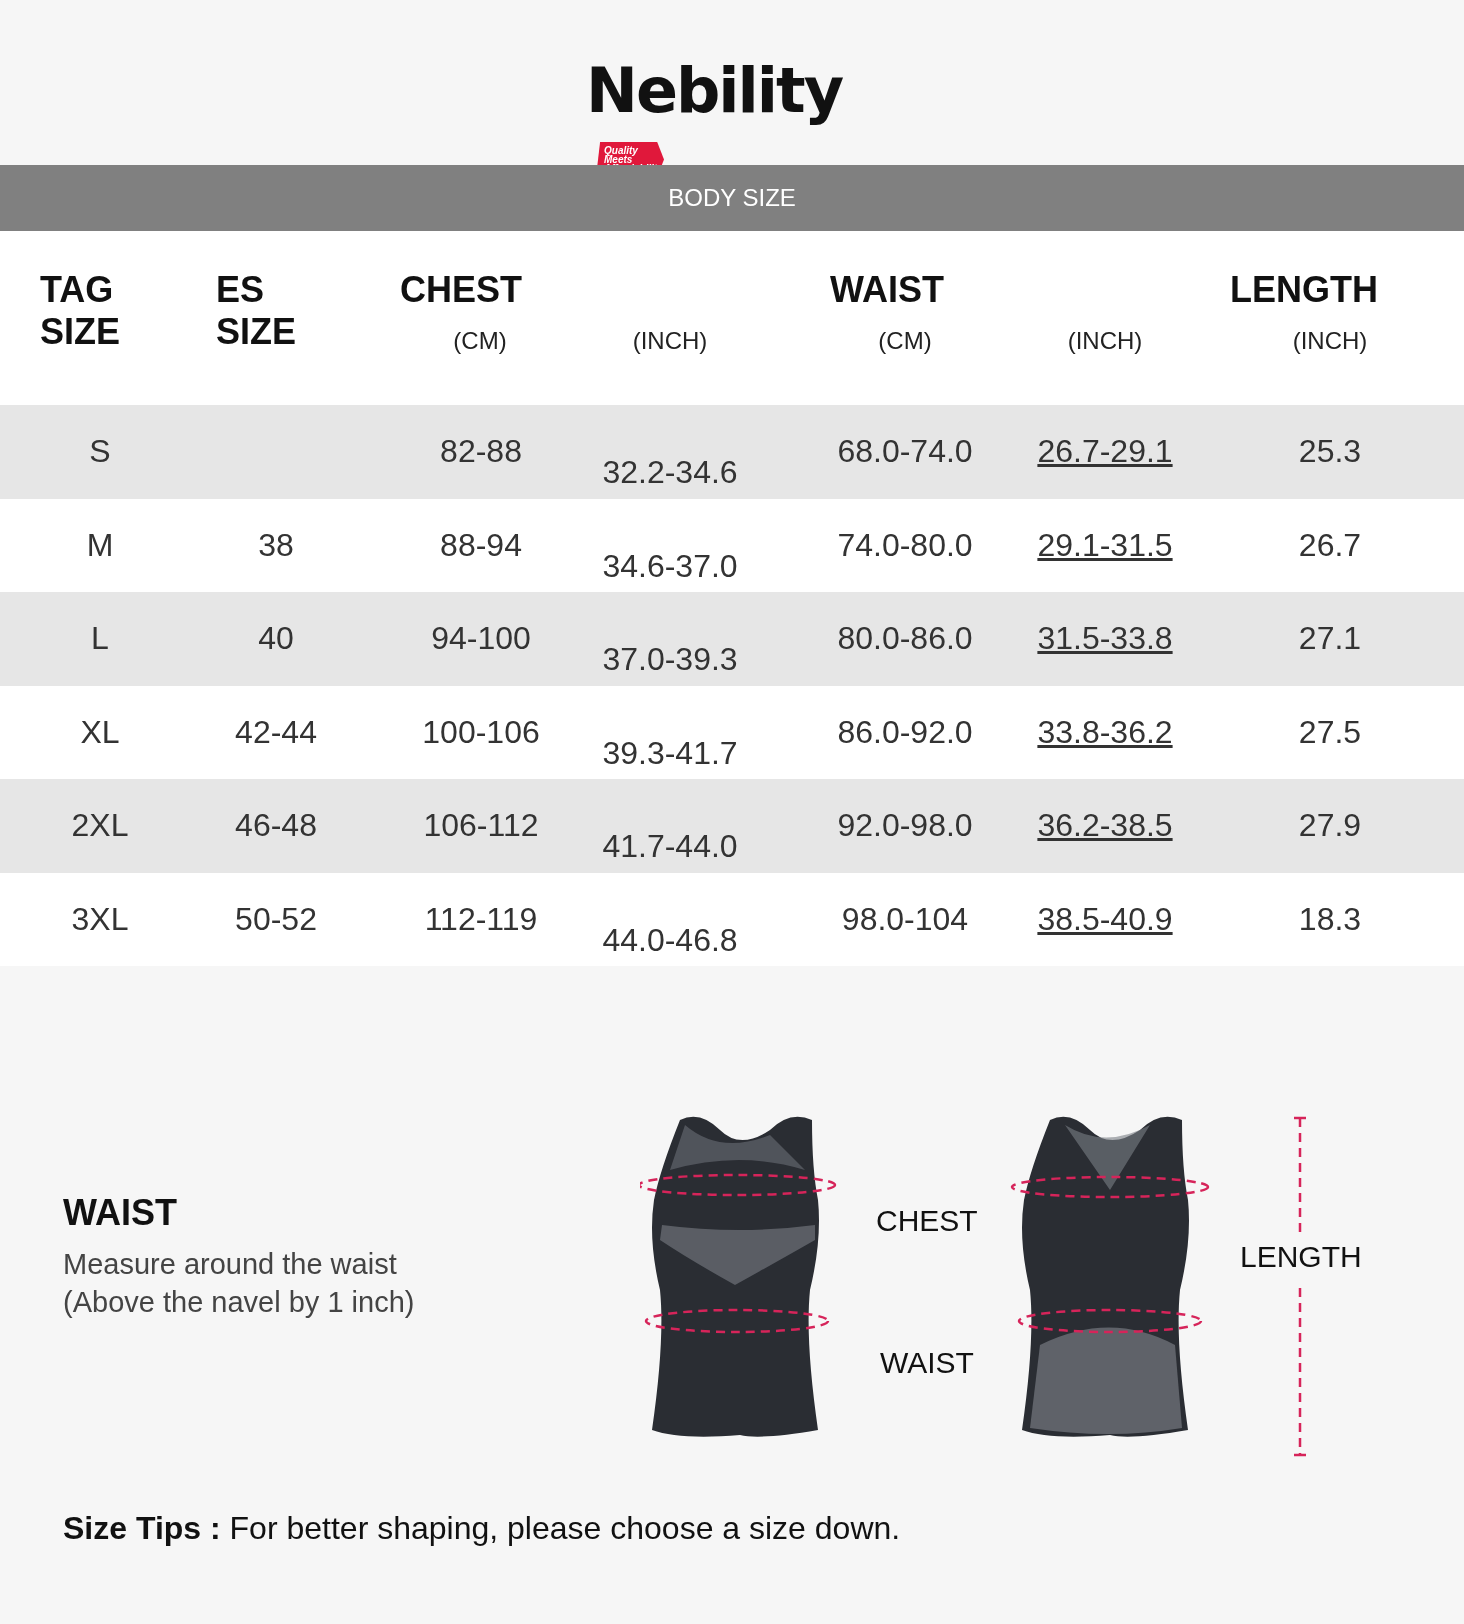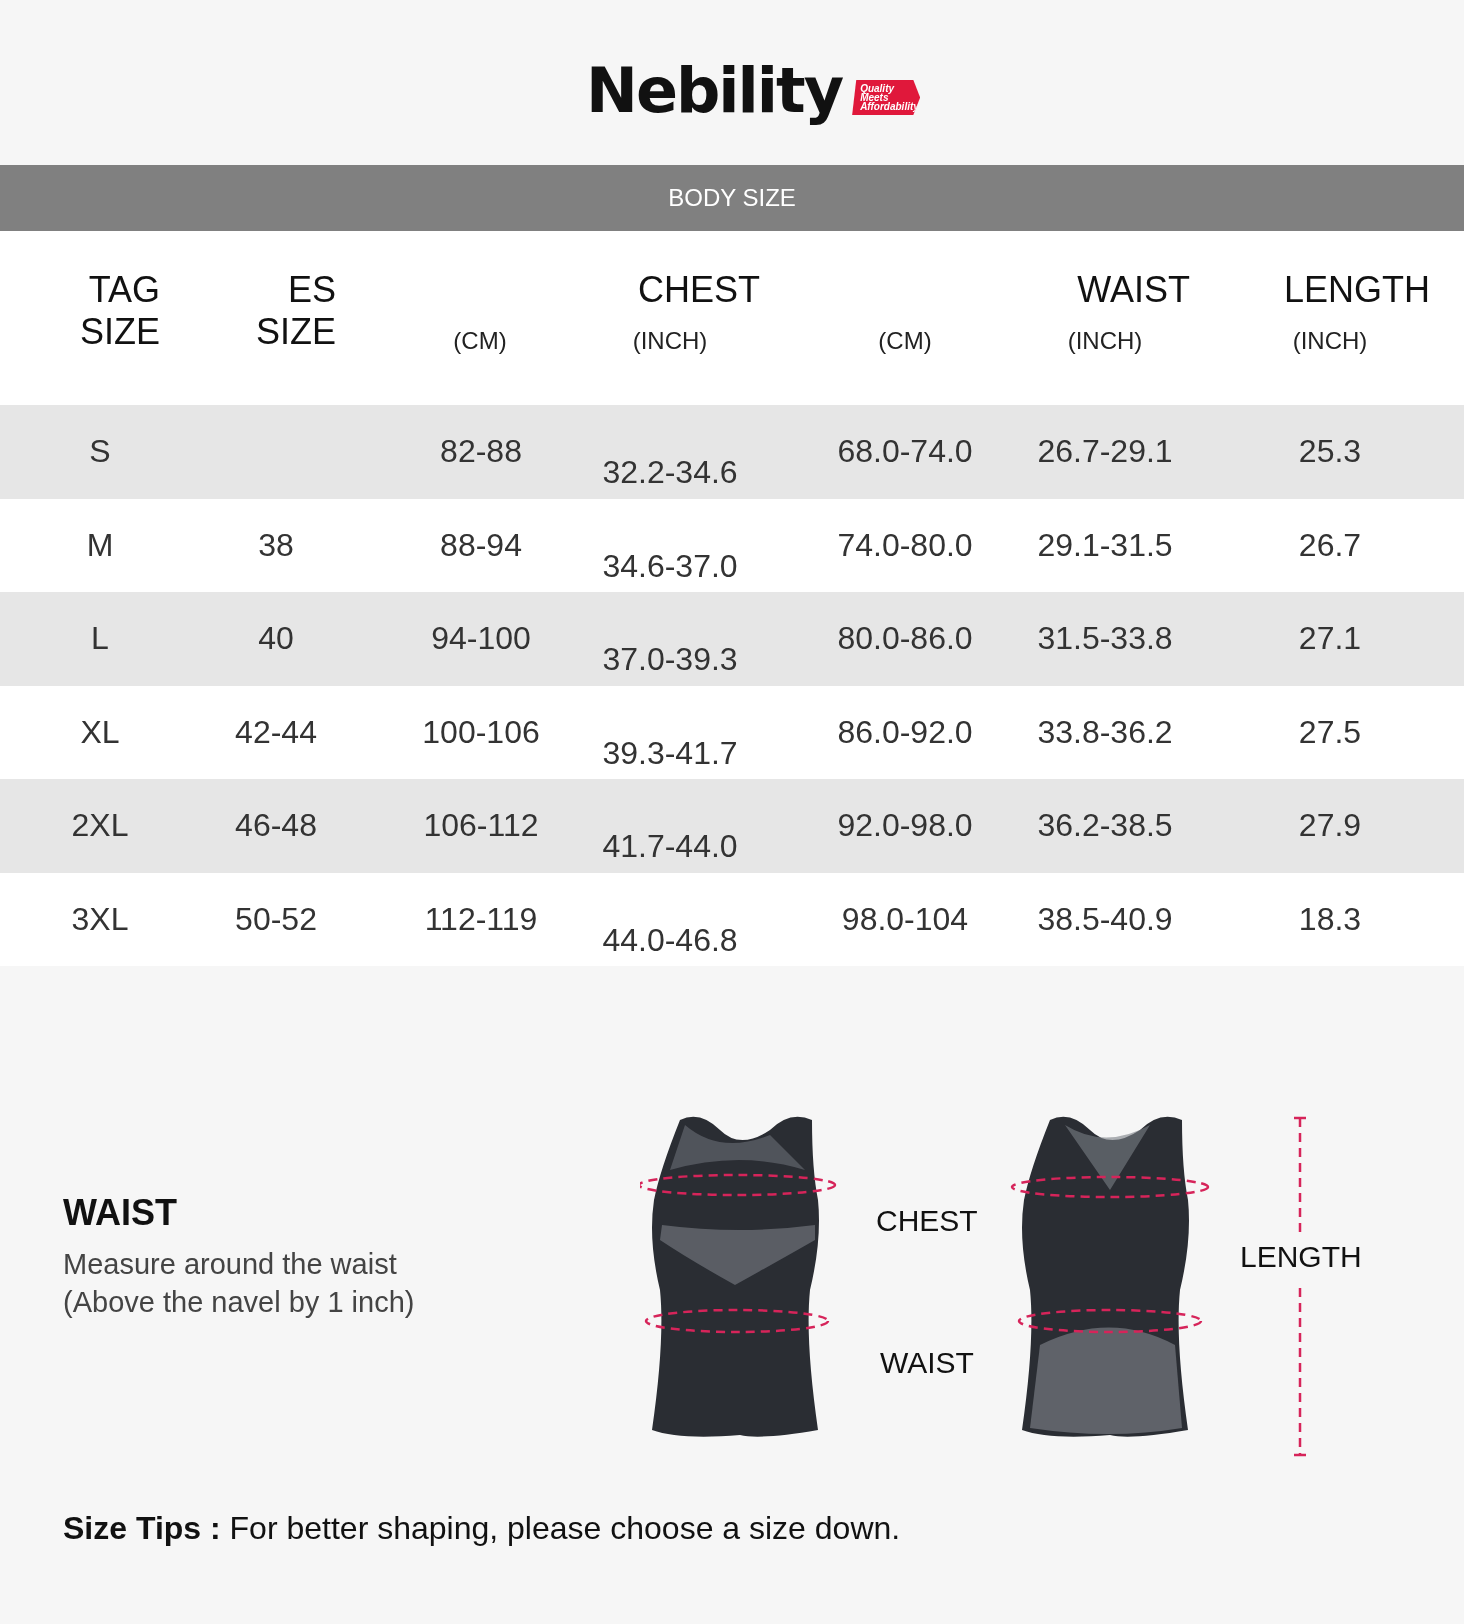--- a/index.html
+++ b/index.html
@@ -6,21 +6,21 @@
   body {
     width: 1464px; height: 1624px;
     background: #f6f6f6;
     font-family: "Liberation Sans", "DejaVu Sans", sans-serif;
     color: #222;
     position: relative;
     overflow: hidden;
   }
   .logo {
     position: absolute; left: 586px; top: 60px;
-    display: flex; align-items: flex-start;
+    display: flex; align-items: flex-start; flex-direction: column;
   }
   .logo-word {
     font-family: "DejaVu Sans", sans-serif;
     font-weight: bold; font-size: 62px; letter-spacing: -2px;
     color: #111; line-height: 1;
   }
   .logo-tag {
     margin-left: 10px; margin-top: 20px;
     background: #e0183b; color: #fff;
     font-size: 10px; font-style: italic; font-weight: bold;
@@ -31,37 +31,37 @@
   .banner {
     position: absolute; left: 0; top: 165px; width: 1464px; height: 66px;
     background: #808080; color: #fff;
     display: flex; align-items: center; justify-content: center;
     font-size: 24px;
   }
   .table-head {
     position: absolute; left: 0; top: 231px; width: 1464px; height: 174px;
     background: #ffffff;
   }
-  .h-main { position: absolute; font-weight: normal; font-size: 36px; color: #111; text-align: right; line-height: 42px; }
+  .h-main { position: absolute; font-weight: bold; font-size: 36px; color: #111; text-align: left; line-height: 42px; }
   .h-sub { position: absolute; font-size: 24px; color: #222; text-align: center; }
   .rows { position: absolute; left: 0; top: 405px; width: 1464px; }
   .row { height: 93.5px; display: block; position: relative; }
   .row.odd { background: #e6e6e6; }
   .row.even { background: #ffffff; }
   .cell {
     position: absolute; top: 0; height: 100%;
     display: flex; align-items: center; justify-content: center;
     font-size: 32px; color: #333;
   }
   .c0 { left: 40px; width: 120px; }
   .c1 { left: 216px; width: 120px; }
   .c2 { left: 400px; width: 162px; }
   .c3 { left: 580px; width: 180px; margin-top: 21px; }
   .c4 { left: 815px; width: 180px; }
-  .c5 { left: 1015px; width: 180px; }
+  .c5 { left: 1015px; width: 180px; text-decoration: underline; }
   .c6 { left: 1270px; width: 120px; }
   .measure-title { position: absolute; left: 63px; top: 1192px; font-size: 36px; font-weight: bold; color: #111; }
   .measure-desc { position: absolute; left: 63px; top: 1245px; font-size: 29px; color: #444; line-height: 38px; }
   .diag { position: absolute; left: 640px; top: 1110px; width: 800px; height: 360px; }
   .diag-label { position: absolute; font-size: 30px; color: #111; }
   .tips { position: absolute; left: 63px; top: 1510px; font-size: 32px; color: #111; }
   .tips b { font-weight: bold; }
 </style>
 </head>
 <body>

